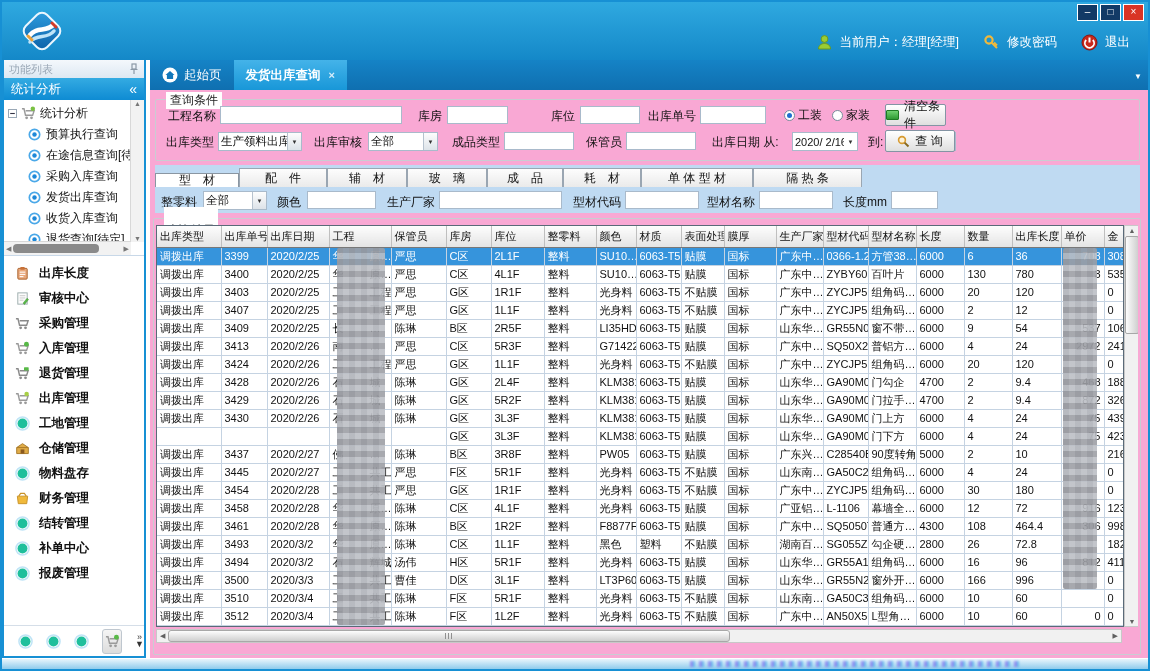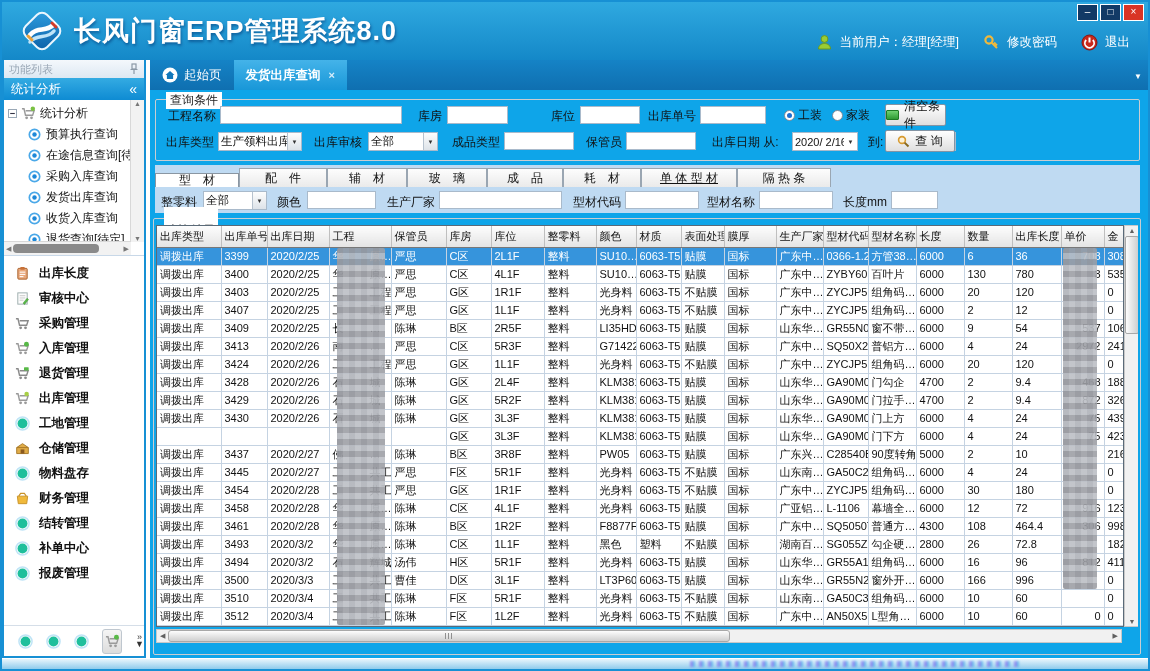--- a/index.html
+++ b/index.html
@@ -35,21 +35,21 @@
   .side-toolbar{height:30px;flex:none;border-top:1px solid #D5DEE8;display:flex;align-items:center;gap:13px;padding-left:14px;}
   .tool-btn{width:27px;height:23px;border:1px solid #BFC7CF;border-radius:3px;background:linear-gradient(#F5F5F5,#DCDCDC);display:flex;align-items:center;justify-content:center;cursor:pointer;}
   .ovf{font-size:9px;color:#333;line-height:7px;text-align:center;cursor:pointer;}
   
   .main{flex:1;display:flex;flex-direction:column;min-width:0;padding-left:4px;}
   .tabbar{height:30px;flex:none;background:linear-gradient(#1583C6,#0F6FB0);display:flex;align-items:stretch;position:relative;}
   .tab{display:flex;align-items:center;gap:6px;padding:0 12px;color:#fff;cursor:pointer;font-size:12.5px;}
   .tab.active{background:linear-gradient(#44B3E9,#1897D8);font-weight:bold;}
   .tab .x{font-size:11px;color:#D8EEFA;margin-left:2px;}
   .tab-dd{position:absolute;right:6px;top:12px;color:#fff;font-size:8px;cursor:pointer;}
-  .workspace{flex:1;background:#0ea5e9;position:relative;min-height:0;}
+  .workspace{flex:1;background:#f9a8d4;position:relative;min-height:0;}
   
   .gbox{position:absolute;border:1px solid #C9CDD2;border-radius:2px;}
   .gbox .cap{position:absolute;top:-8px;left:10px;background:#fff;padding:0 4px;font-size:12px;color:#222;}
   .qbox{left:5px;top:9px;right:8px;height:60px;}
   
   .fl{position:absolute;font-size:12px;color:#111;white-space:nowrap;}
   .inp{position:absolute;height:18px;box-sizing:border-box;border:1px solid #A9BACB;background:#fff;}
   .combo{position:absolute;height:19px;box-sizing:border-box;border:1px solid #A9BACB;background:#fff;display:flex;align-items:center;font-size:11.5px;cursor:pointer;}
   .combo .cv{flex:1;padding:0 2px;white-space:nowrap;overflow:hidden;}
   .combo .arr{width:13px;align-self:stretch;background:linear-gradient(#FDFDFD,#DDE3E9);border-left:1px solid #B6C2CE;display:flex;align-items:center;justify-content:center;font-size:6px;color:#333;}
@@ -103,21 +103,20 @@
               <stop offset="1" stop-color="#0B5FA6"></stop>
         </linearGradient>
           </defs>
         <rect x="11" y="11" width="30" height="30" rx="7" transform="rotate(45 26 26)" fill="url(#lg)" stroke="#EAF6FE" stroke-width="2"></rect>
         <path d="M14 30 C21 21,31 28,38 19" stroke="#FFFFFF" stroke-width="4.5" fill="none" stroke-linecap="round"></path>
         <path d="M14 37 C21 28,31 35,38 26" stroke="#BFE4F8" stroke-width="3.5" fill="none" stroke-linecap="round"></path>
         <path d="M12 31 l4 4" stroke="#E8A13C" stroke-width="3" stroke-linecap="round"></path>
         <path d="M36 18 l4 4" stroke="#D23B2A" stroke-width="3" stroke-linecap="round"></path>
       </svg>
     </div>
-    <div class="app-title">长风门窗ERP管理系统8.0</div>
 
     <div class="win-controls">
       <div class="wc">–</div>
       <div class="wc">□</div>
       <div class="wc close">×</div>
     </div>
 
     <div class="user-row">
       <span class="uicon">
         <svg viewBox="0 0 17 17" width="17" height="17">
@@ -487,22 +486,22 @@
           </div>
         </div>
 
         <div class="subtabs" id="subtabs">
             <div class="stab active" style="width: 84px;">型　材</div>
             <div class="stab" style="width: 88px;">配　件</div>
             <div class="stab" style="width: 80px;">辅　材</div>
             <div class="stab" style="width: 80px;">玻　璃</div>
             <div class="stab" style="width: 76px;">成　品</div>
             <div class="stab" style="width: 78px;">耗　材</div>
-            <div class="stab" style="width: 96px; text-decoration: underline;">单 体 型 材</div>
-            <div class="stab" style="width: 94px;">隔 热 条</div>
+            <div class="stab" style="width: 112px;">单 体 型 材</div>
+            <div class="stab" style="width: 109px;">隔 热 条</div>
           </div>
 
         <div class="filterrow">
           <span class="fl" style="left:6px;top:7px">整零料</span>
           <div class="combo" style="left:48px;top:4px;width:64px">
             <span class="cv">全部</span>
               <span class="arr">▼</span>
           </div>
           <span class="fl" style="left:122px;top:7px">颜色</span>
           <input class="inp" style="left: 152px; top: 4px; width: 69px;">

